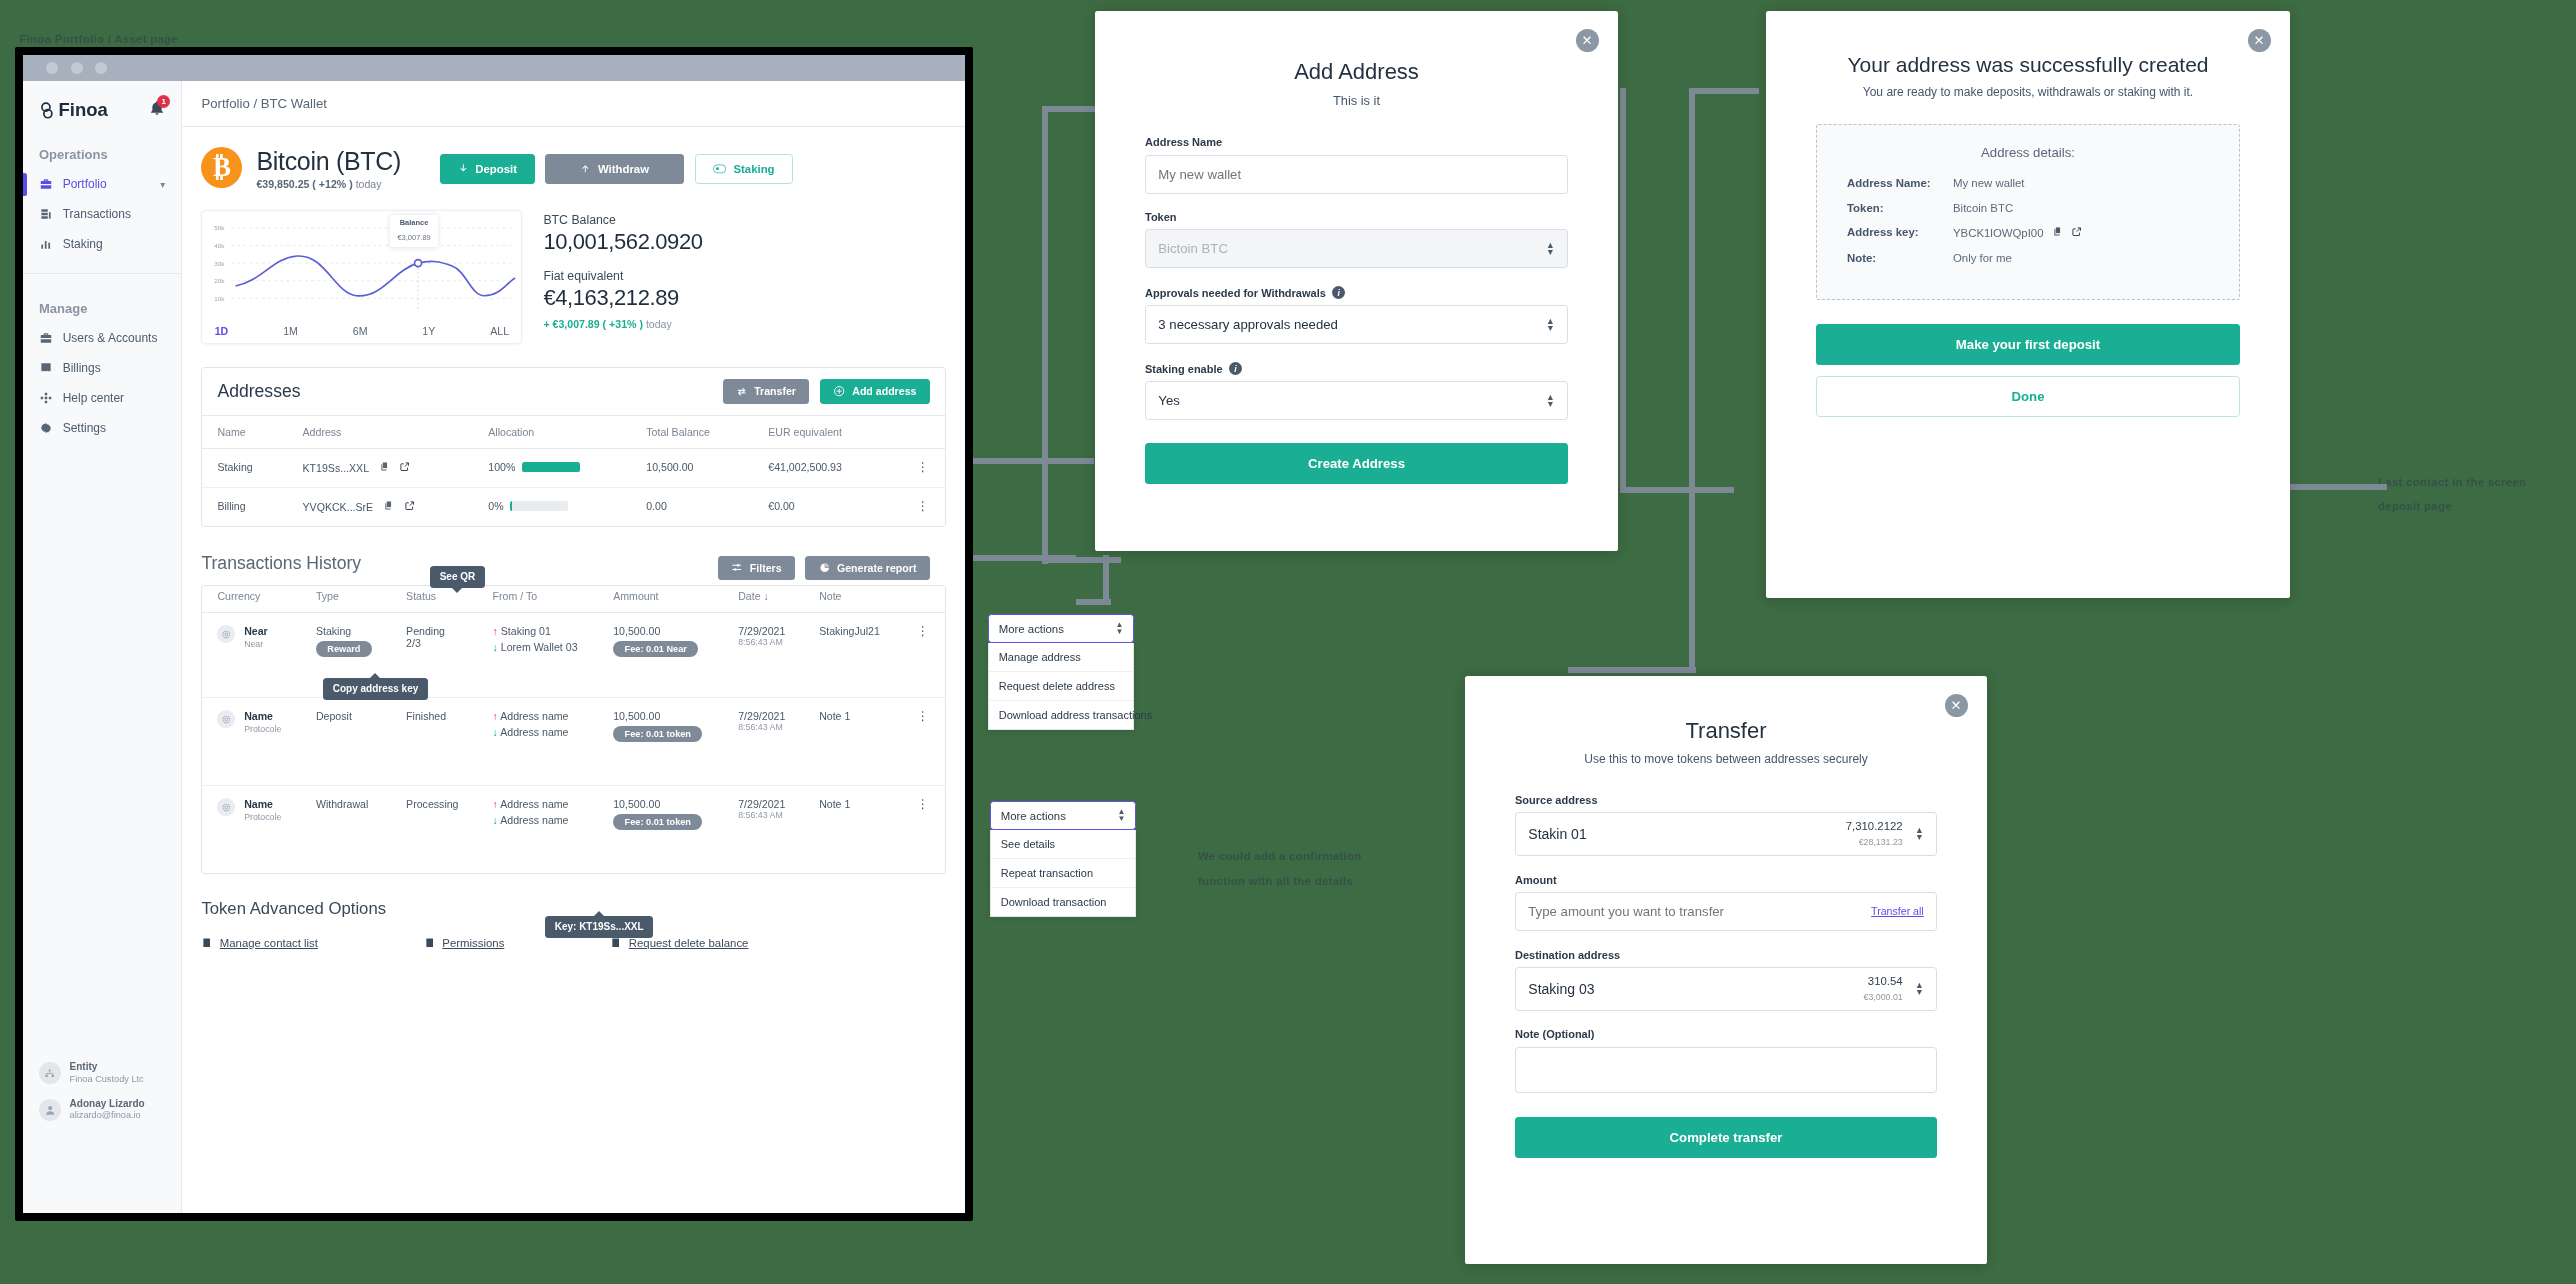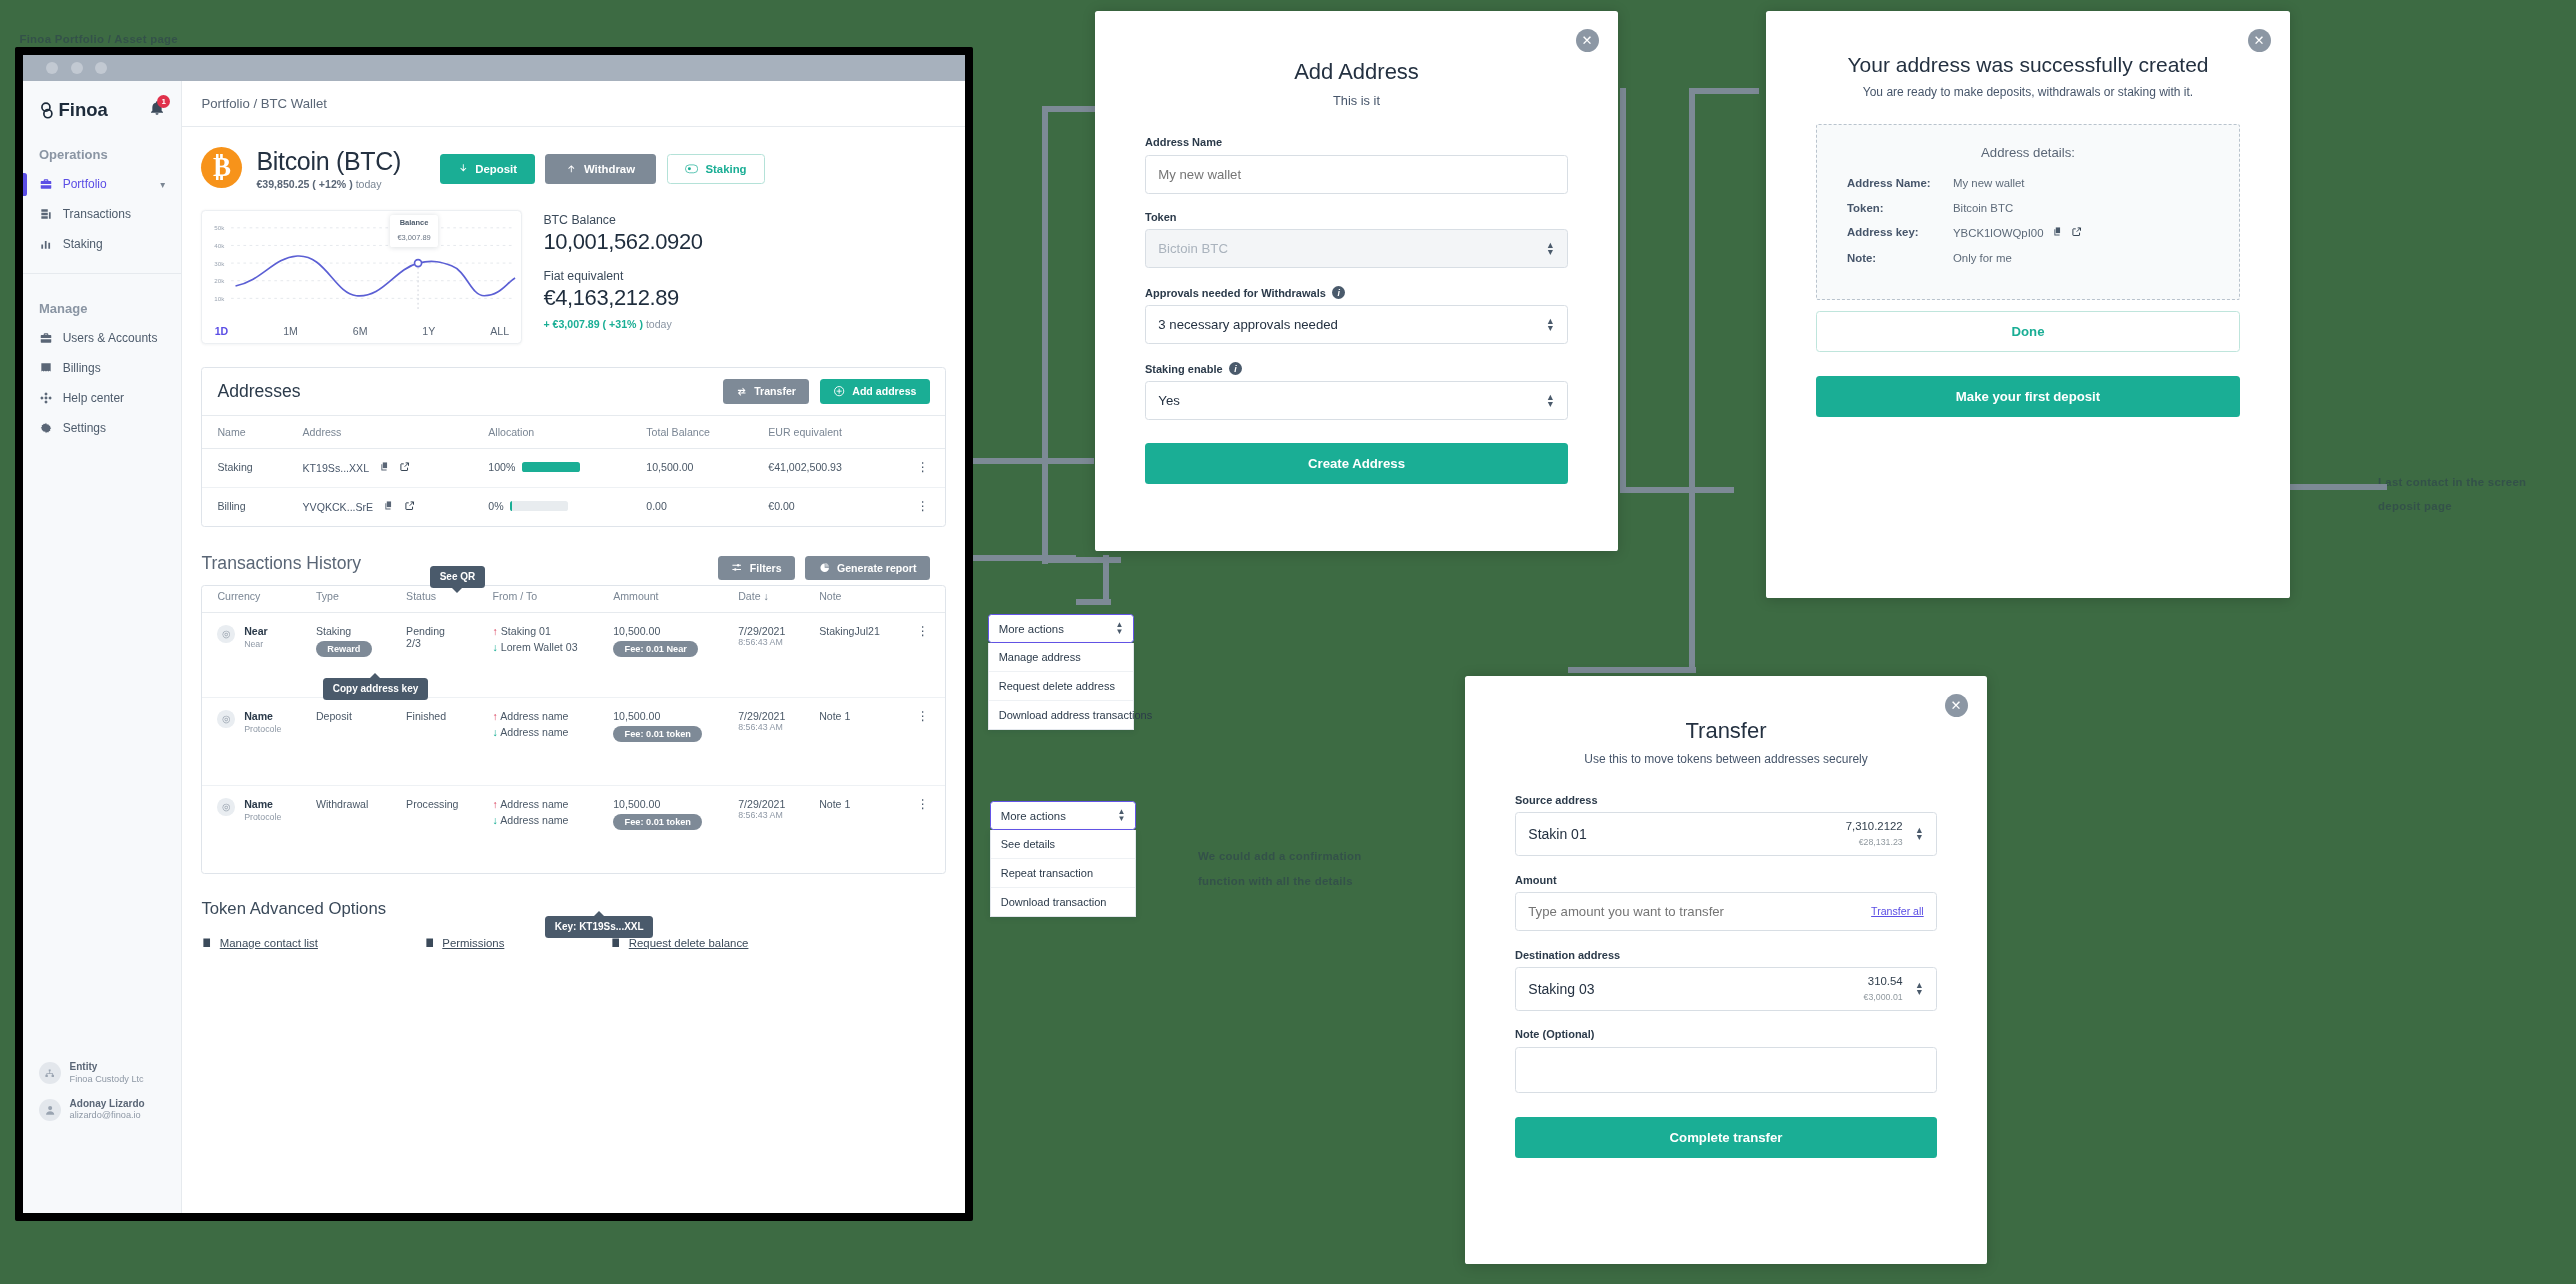--- a/index.html
+++ b/index.html
@@ -61,21 +61,21 @@
   .scroll { padding:19.4px 19.4px 0 19.4px; overflow:hidden; }
 
   .asset-head { display:flex; align-items:flex-start; gap:14px; }
   .btc-logo { width:41px;height:41px;border-radius:50%;background:#f7931a;color:#fff;display:flex;align-items:center;justify-content:center;font-size:27px;font-weight:bold;font-family:"Liberation Serif",serif;}
   .asset-title { font-size:25px;color:#243141;font-weight:500;letter-spacing:-0.3px;}
   .asset-sub { font-size:10.6px;color:#7a8694;margin-top:2.6px;}
   .asset-sub b { color:#5a6676; }
   .head-btns { display:flex;gap:10.6px;margin-left:25px;margin-top:7px;}
   .btn { border-radius:3.5px;font-size:11.4px;font-weight:bold;display:flex;align-items:center;justify-content:center;gap:7px;cursor:pointer;border:none;}
   .btn-green { background:#1aae95;color:#fff;padding:8px 17.6px;}
-  .btn-grey { background:#7e8a97;color:#fff;padding:8px 21px;}
+  .btn-grey { background:#7e8a97;color:#fff;padding:8px 35px;}
   .btn-outline { background:#fff;color:#1aae95;border:0.9px solid #b4e2d8;padding:8px 17.6px;}
 
   .mid-row { display:flex; gap:21px; margin-top:19.4px; align-items:flex-start;}
   .chart-card { width:321px;height:134px;background:#fff;border:0.9px solid #eceff2;border-radius:4.4px;position:relative;box-shadow:0 0.9px 2.6px rgba(20,40,60,.05);}
   .chart-card svg{display:block;}
   .yt { font-size:7px; fill:#9aa4b1; font-family:"Liberation Sans",sans-serif;}
   .ranges { position:absolute;bottom:6.2px;left:12.3px;right:12.3px;display:flex;justify-content:space-between;font-size:10.6px;color:#5a6676;font-weight:500;}
   .ranges .on { color:#5b4ee5;font-weight:bold;}
   .tip { position:absolute;background:#fff;box-shadow:0 0.9px 5.3px rgba(20,40,60,.14);border-radius:2.6px;padding:3.5px 7px;text-align:center;}
   .tip b{font-size:7.5px;color:#4d5b6b;display:block;}
@@ -675,22 +675,22 @@
                 <path d="M14 4h6v6M20 4l-8 8M18 14v5a1 1 0 0 1-1 1H5a1 1 0 0 1-1-1V7a1 1 0 0 1 1-1h5"></path>
               </svg></span>
         </div>
       </div>
       <div class="drow">
         <div class="dk">Note:</div>
         <div class="dv">Only for me</div>
       </div>
     </div>
 
+    <div class="cta" style="margin-top:24px;">Make your first deposit</div>
     <div class="cta ghost" style="margin-top:10.6px;">Done</div>
-    <div class="cta" style="margin-top:24px;">Make your first deposit</div>
   </div>
 
   <div class="modal" style="left:1465px;top:676px;width:522px;height:588px;padding:42px 50px 0 50px;">
     <div class="xbtn">✕</div>
     <h2>Transfer</h2>
     <div class="msub" style="font-size:12px;">Use this to move tokens between addresses securely</div>
 
     <div class="fgroup" style="margin-top:28px;">
       <div class="flabel">Source address</div>
       <div class="fld" style="height:44px;">

